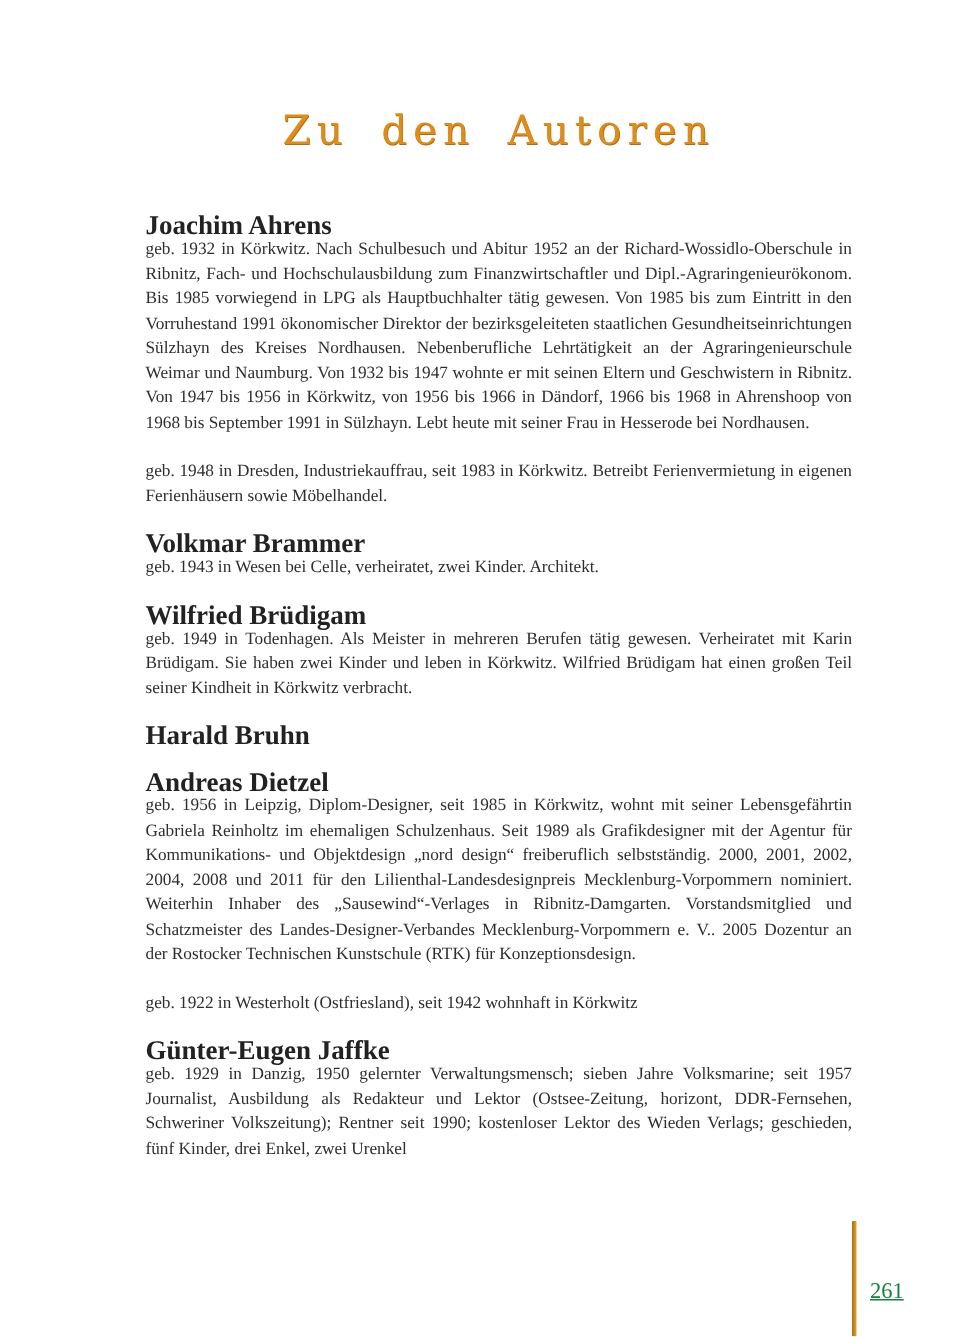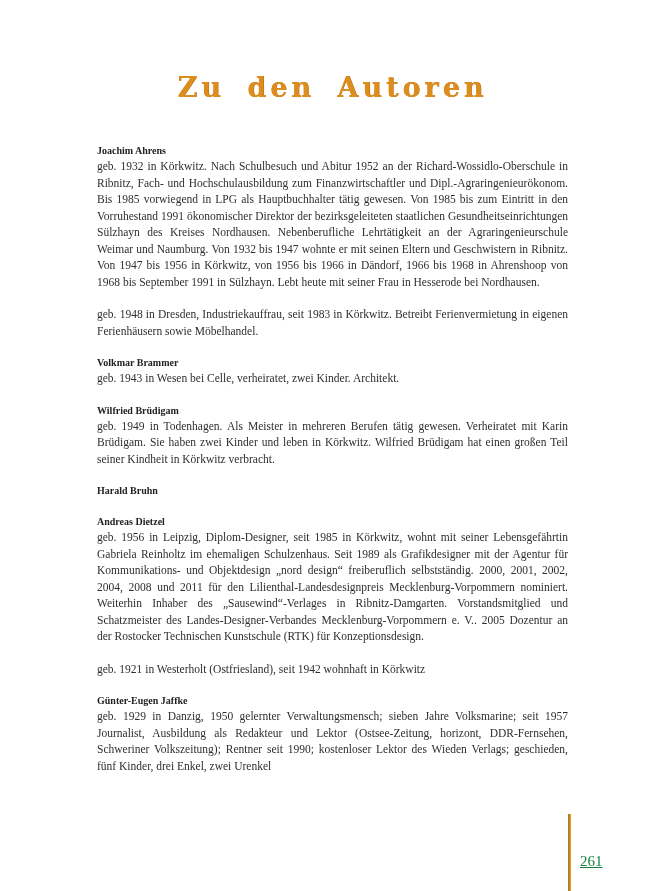--- a/index.html
+++ b/index.html
@@ -18,38 +18,38 @@
   }
   .title {
     position: absolute;
     top: 72px;
     left: 97px;
     width: 471px;
     margin: 0;
     text-align: center;
     font-family: "DejaVu Serif", serif;
     font-size: 27px;
-    font-weight: 700;
+    font-weight: 400;
     letter-spacing: 4px;
     word-spacing: 9px;
     color: #dd8c1e;
     text-shadow: 0.4px 0.4px 0 #b06d10;
   }
   .content {
     position: absolute;
     top: 143px;
     left: 97px;
     width: 471px;
   }
   .entry {
     margin: 0 0 16px 0;
   }
   .entry .name {
     margin: 0;
-    font-size: 10px;
+    font-size: 18px;
     line-height: 15px;
     font-weight: 700;
     color: #222222;
   }
   .entry .bio {
     margin: 0;
     font-size: 11.5px;
     line-height: 16.5px;
     text-align: justify;
     hyphens: auto;
@@ -105,21 +105,21 @@
     <section class="entry">
       <h3 class="name">Harald Bruhn</h3>
     </section>
 
     <section class="entry">
       <h3 class="name">Andreas Dietzel</h3>
       <p class="bio">geb. 1956 in Leipzig, Diplom-Designer, seit 1985 in Körkwitz, wohnt mit seiner Lebensgefährtin Gabriela Reinholtz im ehemaligen Schulzenhaus. Seit 1989 als Grafikdesigner mit der Agentur für Kommunikations- und Objektdesign „nord design“ freiberuflich selbstständig. 2000, 2001, 2002, 2004, 2008 und 2011 für den Lilienthal-Landesdesignpreis Mecklenburg-Vorpommern nominiert. Weiterhin Inhaber des „Sausewind“-Verlages in Ribnitz-Damgarten. Vorstandsmitglied und Schatzmeister des Landes-Designer-Verbandes Mecklenburg-Vorpommern e. V.. 2005 Dozentur an der Rostocker Technischen Kunstschule (RTK) für Konzeptionsdesign.</p>
     </section>
 
     <section class="entry">
-      <p class="bio">geb. 1921 in Westerholt (Ostfriesland), seit 1942 wohnhaft in Körkwitz</p>
+      <p class="bio">geb. 1922 in Westerholt (Ostfriesland), seit 1942 wohnhaft in Körkwitz</p>
     </section>
 
     <section class="entry">
       <h3 class="name">Günter-Eugen Jaffke</h3>
       <p class="bio">geb. 1929 in Danzig, 1950 gelernter Verwaltungsmensch; sieben Jahre Volksmarine; seit 1957 Journalist, Ausbildung als Redakteur und Lektor (Ostsee-Zeitung, horizont, DDR-Fernsehen, Schweriner Volkszeitung); Rentner seit 1990; kostenloser Lektor des Wieden Verlags; geschieden, fünf Kinder, drei Enkel, zwei Urenkel</p>
     </section>
 
   </main>
 
   <div class="folio-rule"></div>

